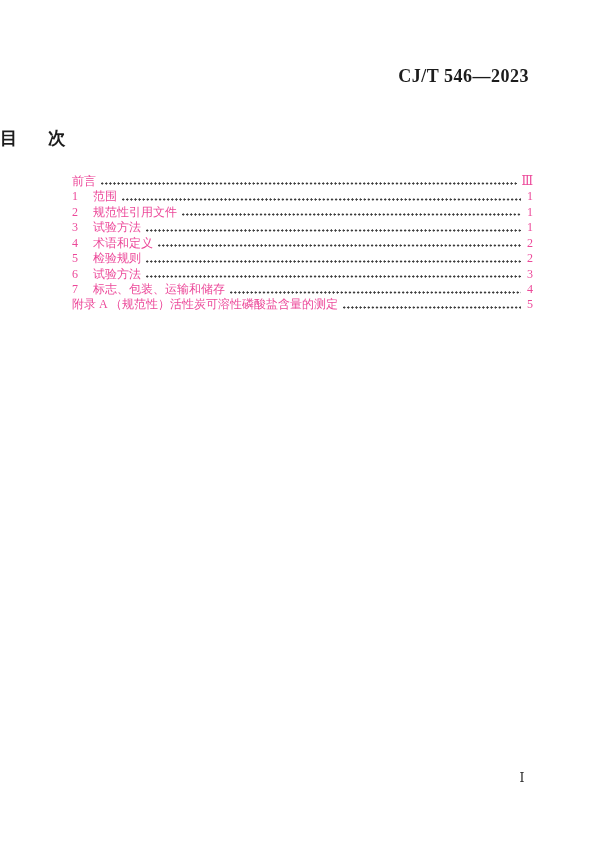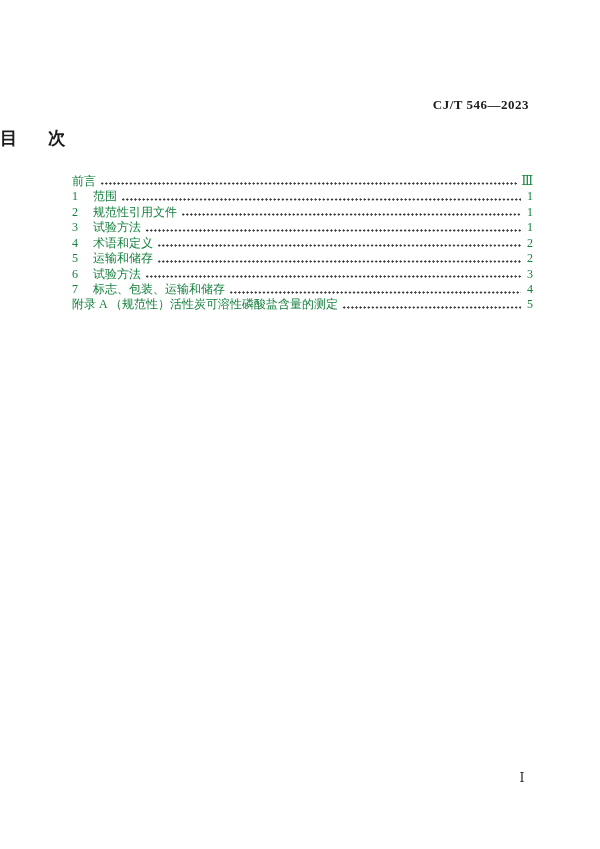--- a/index.html
+++ b/index.html
@@ -15,23 +15,23 @@
   }
   .page {
     position: relative;
     width: 600px;
     height: 849px;
     background: #ffffff;
     overflow: hidden;
   }
   .header-code {
     position: absolute;
-    top: 97px;
+    top: 66px;
     right: 71px;
-    font-size: 13px;
+    font-size: 18px;
     font-weight: bold;
     letter-spacing: 0.5px;
     white-space: pre;
   }
   .title {
     position: absolute;
     top: 126px;
     left: 0;
     width: 100%;
     margin: 0;
@@ -45,21 +45,21 @@
     top: 174px;
     left: 72px;
     width: 461px;
   }
   .toc-row {
     display: flex;
     align-items: flex-end;
     height: 15.45px;
     font-size: 12px;
     line-height: 15.45px;
-    color: #15803d;
+    color: #ec4899;
   }
   .toc-num {
     flex: 0 0 21px;
     width: 21px;
   }
   .toc-num:empty { display: none; }
   .toc-label {
     flex: 0 0 auto;
     white-space: nowrap;
   }
@@ -121,21 +121,21 @@
         <span class="toc-page">1</span>
       </div>
     <div class="toc-row">
         <span class="toc-num">4</span>
         <span class="toc-label">术语和定义</span>
         <span class="toc-dots"></span>
         <span class="toc-page">2</span>
       </div>
     <div class="toc-row">
         <span class="toc-num">5</span>
-        <span class="toc-label">运输和储存</span>
+        <span class="toc-label">检验规则</span>
         <span class="toc-dots"></span>
         <span class="toc-page">2</span>
       </div>
     <div class="toc-row">
         <span class="toc-num">6</span>
         <span class="toc-label">试验方法</span>
         <span class="toc-dots"></span>
         <span class="toc-page">3</span>
       </div>
     <div class="toc-row">

